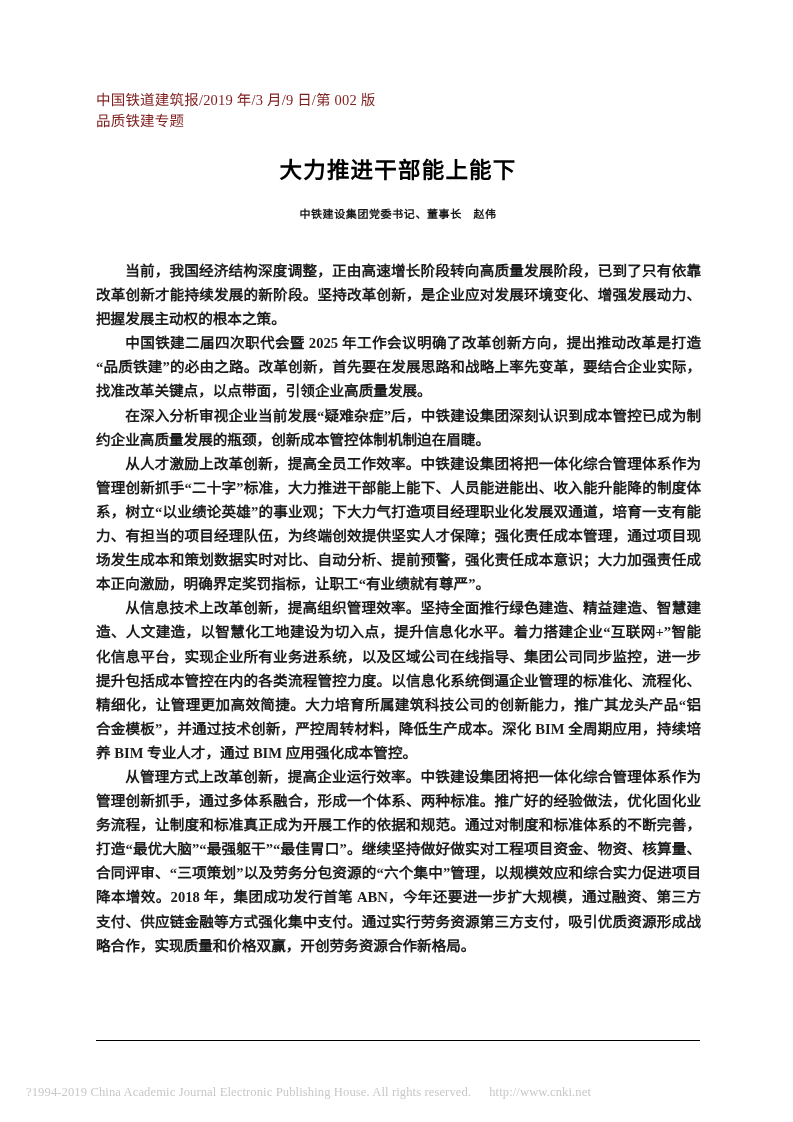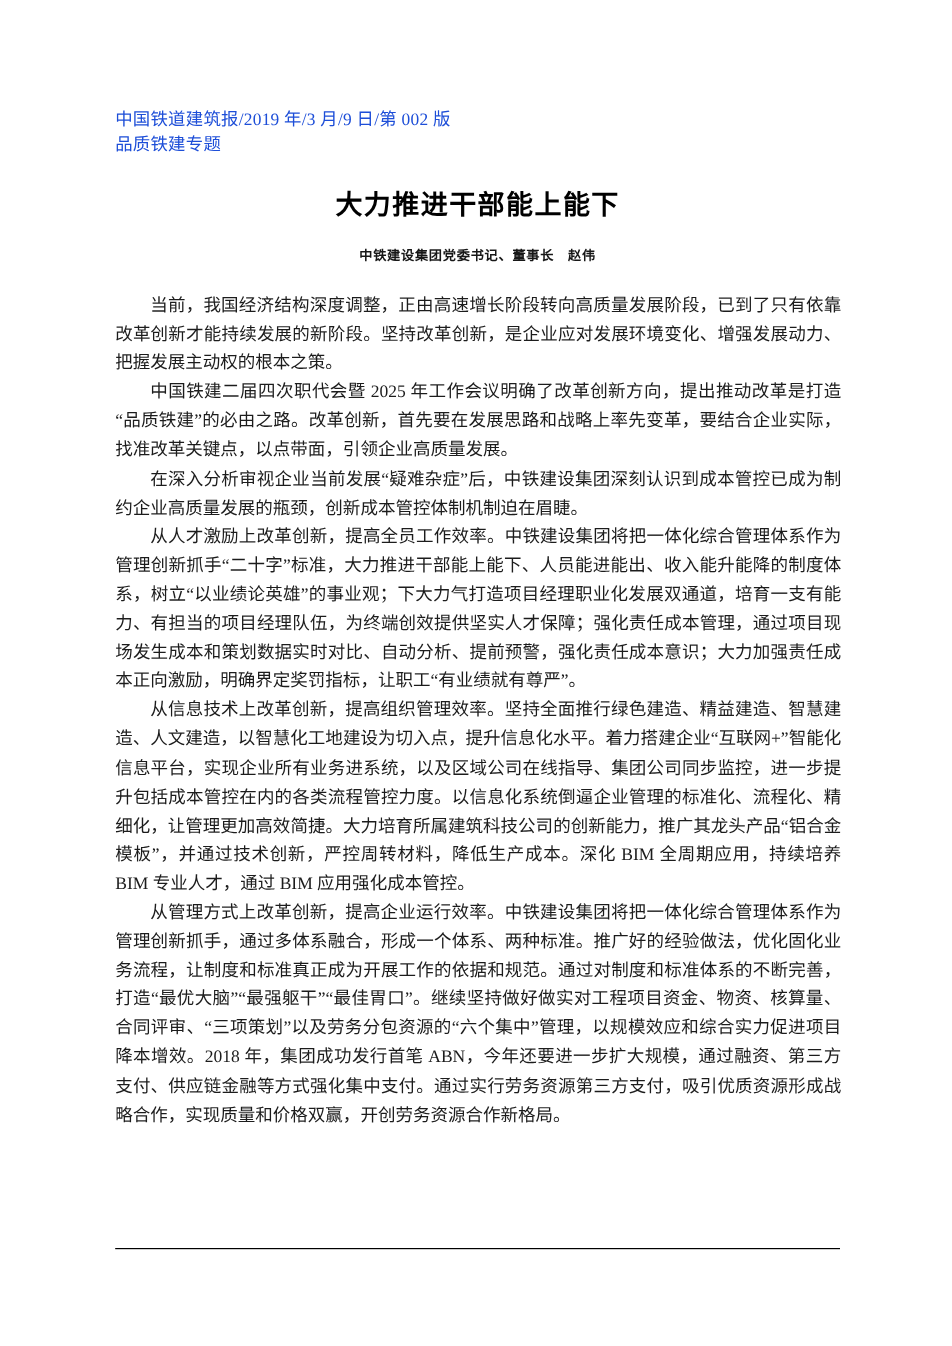--- a/index.html
+++ b/index.html
@@ -25,21 +25,21 @@
   }
 
   
   .masthead {
     position: absolute;
     left: 96px;
     top: 90px;
     width: 604px;
     font-size: 14.5px;
     line-height: 21px;
-    color: #1d4ed8;
+    color: #7f1d1d;
     letter-spacing: 0.2px;
   }
   .masthead-line {
     white-space: nowrap;
   }
 
   
   .doc-title {
     position: absolute;
     left: 96px;
@@ -63,28 +63,29 @@
     font-weight: bold;
     line-height: 22px;
     letter-spacing: 0.6px;
     color: #171717;
   }
 
   
   .body-text {
     position: absolute;
     left: 96px;
-    top: 243px;
+    top: 259px;
     width: 605px;
     font-size: 14.6px;
     line-height: 24.1px;
     text-align: justify;
     text-justify: inter-ideograph;
     color: #1c1c1c;
     letter-spacing: 0px;
+    font-weight: bold;
   }
   .body-text p {
     margin: 0;
     text-indent: 2em;
     text-align: justify;
     text-justify: inter-ideograph;
   }
 
   
   .footer-rule {
@@ -141,14 +142,17 @@
     <p>当前，我国经济结构深度调整，正由高速增长阶段转向高质量发展阶段，已到了只有依靠改革创新才能持续发展的新阶段。坚持改革创新，是企业应对发展环境变化、增强发展动力、把握发展主动权的根本之策。</p>
     <p>中国铁建二届四次职代会暨 2025 年工作会议明确了改革创新方向，提出推动改革是打造“品质铁建”的必由之路。改革创新，首先要在发展思路和战略上率先变革，要结合企业实际，找准改革关键点，以点带面，引领企业高质量发展。</p>
     <p>在深入分析审视企业当前发展“疑难杂症”后，中铁建设集团深刻认识到成本管控已成为制约企业高质量发展的瓶颈，创新成本管控体制机制迫在眉睫。</p>
     <p>从人才激励上改革创新，提高全员工作效率。中铁建设集团将把一体化综合管理体系作为管理创新抓手“二十字”标准，大力推进干部能上能下、人员能进能出、收入能升能降的制度体系，树立“以业绩论英雄”的事业观；下大力气打造项目经理职业化发展双通道，培育一支有能力、有担当的项目经理队伍，为终端创效提供坚实人才保障；强化责任成本管理，通过项目现场发生成本和策划数据实时对比、自动分析、提前预警，强化责任成本意识；大力加强责任成本正向激励，明确界定奖罚指标，让职工“有业绩就有尊严”。</p>
     <p>从信息技术上改革创新，提高组织管理效率。坚持全面推行绿色建造、精益建造、智慧建造、人文建造，以智慧化工地建设为切入点，提升信息化水平。着力搭建企业“互联网+”智能化信息平台，实现企业所有业务进系统，以及区域公司在线指导、集团公司同步监控，进一步提升包括成本管控在内的各类流程管控力度。以信息化系统倒逼企业管理的标准化、流程化、精细化，让管理更加高效简捷。大力培育所属建筑科技公司的创新能力，推广其龙头产品“铝合金模板”，并通过技术创新，严控周转材料，降低生产成本。深化 BIM 全周期应用，持续培养 BIM 专业人才，通过 BIM 应用强化成本管控。</p>
     <p>从管理方式上改革创新，提高企业运行效率。中铁建设集团将把一体化综合管理体系作为管理创新抓手，通过多体系融合，形成一个体系、两种标准。推广好的经验做法，优化固化业务流程，让制度和标准真正成为开展工作的依据和规范。通过对制度和标准体系的不断完善，打造“最优大脑”“最强躯干”“最佳胃口”。继续坚持做好做实对工程项目资金、物资、核算量、合同评审、“三项策划”以及劳务分包资源的“六个集中”管理，以规模效应和综合实力促进项目降本增效。2018 年，集团成功发行首笔 ABN，今年还要进一步扩大规模，通过融资、第三方支付、供应链金融等方式强化集中支付。通过实行劳务资源第三方支付，吸引优质资源形成战略合作，实现质量和价格双赢，开创劳务资源合作新格局。</p>
   </div>
 
   <div class="footer-rule"></div>
 
+  <div class="copyright">
+    <span>?1994-2019 China Academic Journal Electronic Publishing House. All rights reserved.</span><span class="cr-url">http://www.cnki.net</span>
+  </div>
 
 </div>
 
 </body></html>

